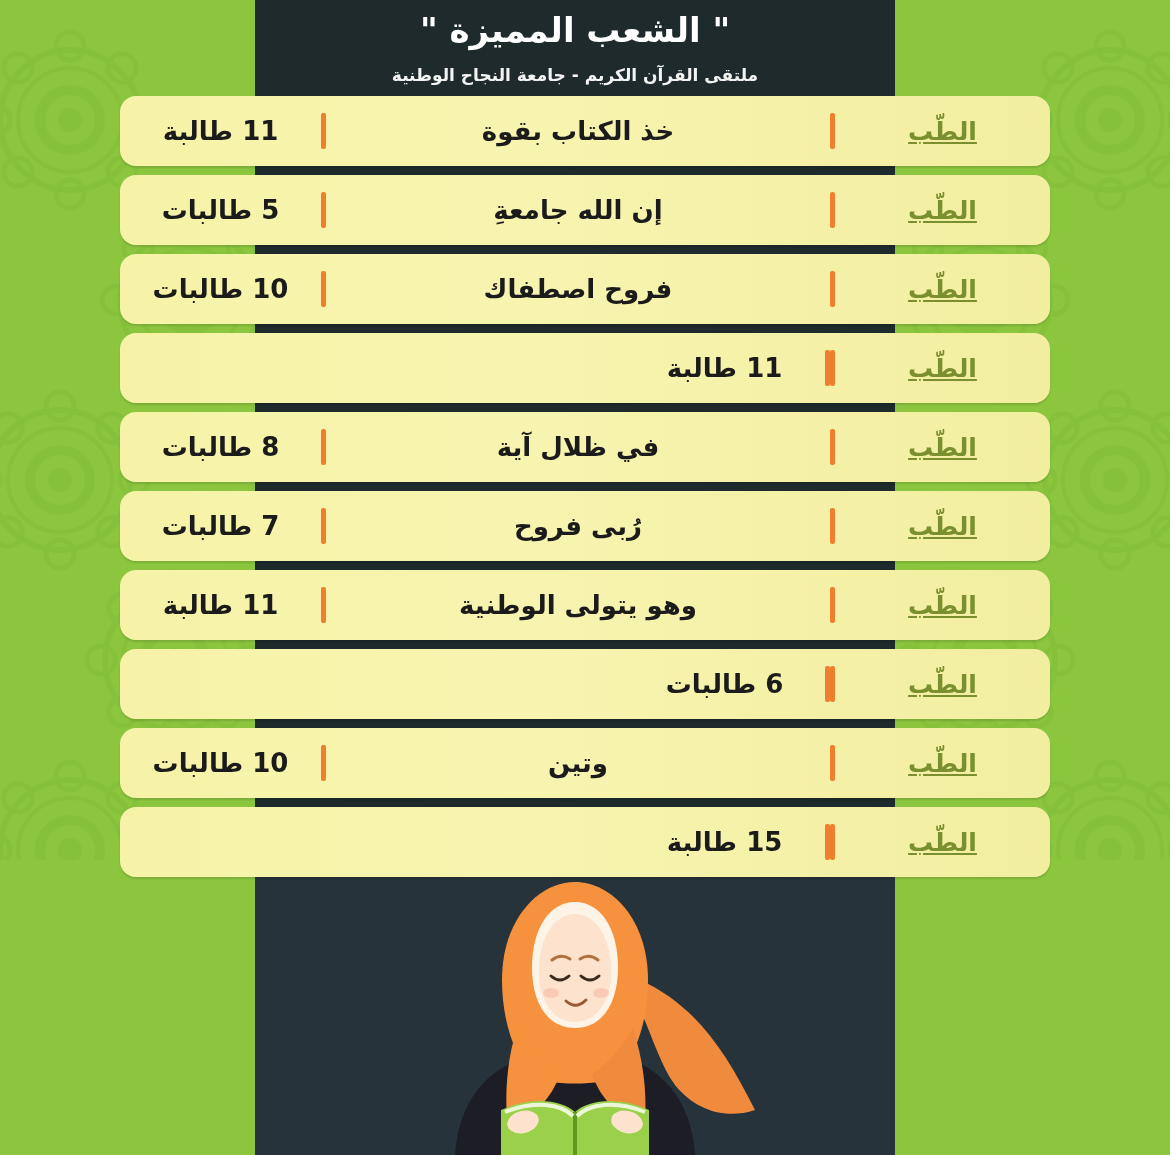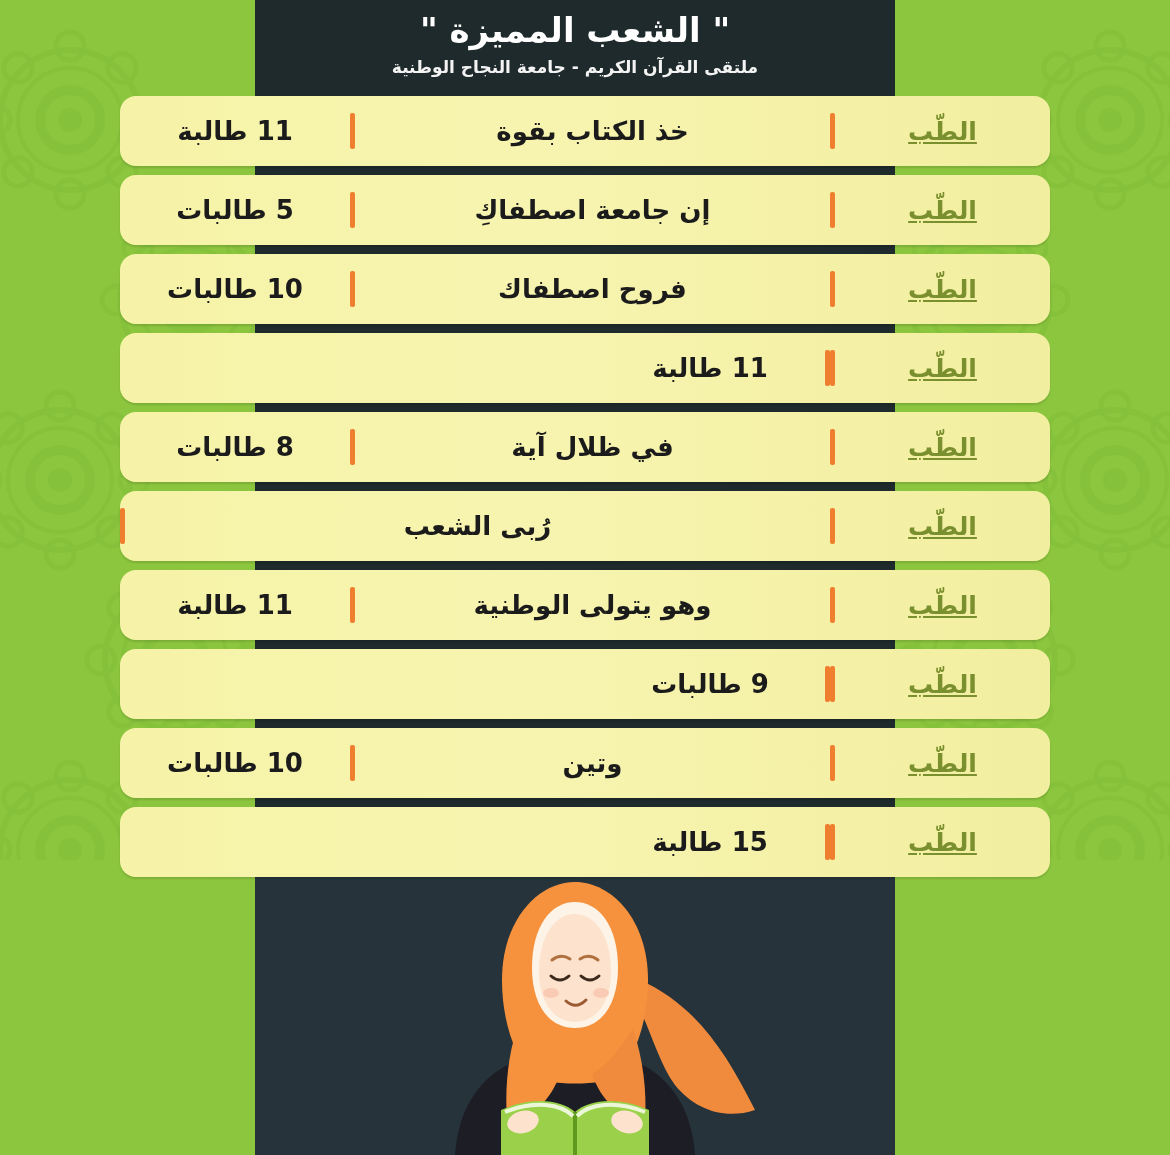--- a/index.html
+++ b/index.html
@@ -54,21 +54,21 @@
   .header-title {
     margin: 0;
     padding-top: 10px;
     font-size: 34px;
     font-weight: bold;
     letter-spacing: 0.5px;
     color: #ffffff;
     line-height: 1.2;
   }
   .header-subtitle {
-    margin: 0;
+    margin: 8px;
     padding-top: 6px;
     font-size: 17px;
     font-weight: bold;
     color: #f3f3f3;
   }
 
   .rows {
     position: absolute;
     top: 96px;
     left: 0;
@@ -110,21 +110,21 @@
   .col-title {
     flex: 1 1 auto;
     text-align: center;
     font-size: 26px;
     font-weight: bold;
     color: #1b1b1b;
     direction: rtl;
     padding: 0 2px;
   }
   .col-count {
-    width: 230px;
+    width: 201px;
     text-align: center;
     font-size: 26px;
     font-weight: bold;
     color: #1b1b1b;
     direction: rtl;
   }
 
   
   .illustration {
     position: absolute;
@@ -210,21 +210,21 @@
       <div class="col-faculty">الطّب</div>
       <div class="sep"></div>
       <div class="col-title">خذ الكتاب بقوة</div>
       <div class="sep"></div>
       <div class="col-count">11 طالبة</div>
     </div>
 
     <div class="row">
       <div class="col-faculty">الطّب</div>
       <div class="sep"></div>
-      <div class="col-title">إن جامعة اصطفاكِ</div>
+      <div class="col-title">إن الله جامعةِ</div>
       <div class="sep"></div>
       <div class="col-count">5 طالبات</div>
     </div>
 
     <div class="row">
       <div class="col-faculty">الطّب</div>
       <div class="sep"></div>
       <div class="col-title">فروح اصطفاك</div>
       <div class="sep"></div>
       <div class="col-count">10 طالبات</div>
@@ -241,37 +241,38 @@
       <div class="col-faculty">الطّب</div>
       <div class="sep"></div>
       <div class="col-title">في ظلال آية</div>
       <div class="sep"></div>
       <div class="col-count">8 طالبات</div>
     </div>
 
     <div class="row">
       <div class="col-faculty">الطّب</div>
       <div class="sep"></div>
-      <div class="col-title">رُبى الشعب</div>
-      <div class="sep"></div>
+      <div class="col-title">رُبى فروح</div>
+      <div class="sep"></div>
+      <div class="col-count">7 طالبات</div>
     </div>
 
     <div class="row">
       <div class="col-faculty">الطّب</div>
       <div class="sep"></div>
       <div class="col-title">وهو يتولى الوطنية</div>
       <div class="sep"></div>
       <div class="col-count">11 طالبة</div>
     </div>
 
     <div class="row">
       <div class="col-faculty">الطّب</div>
       <div class="sep"></div>
       <div class="sep"></div>
-      <div class="col-count">9 طالبات</div>
+      <div class="col-count">6 طالبات</div>
     </div>
 
     <div class="row">
       <div class="col-faculty">الطّب</div>
       <div class="sep"></div>
       <div class="col-title">وتين</div>
       <div class="sep"></div>
       <div class="col-count">10 طالبات</div>
     </div>
 

